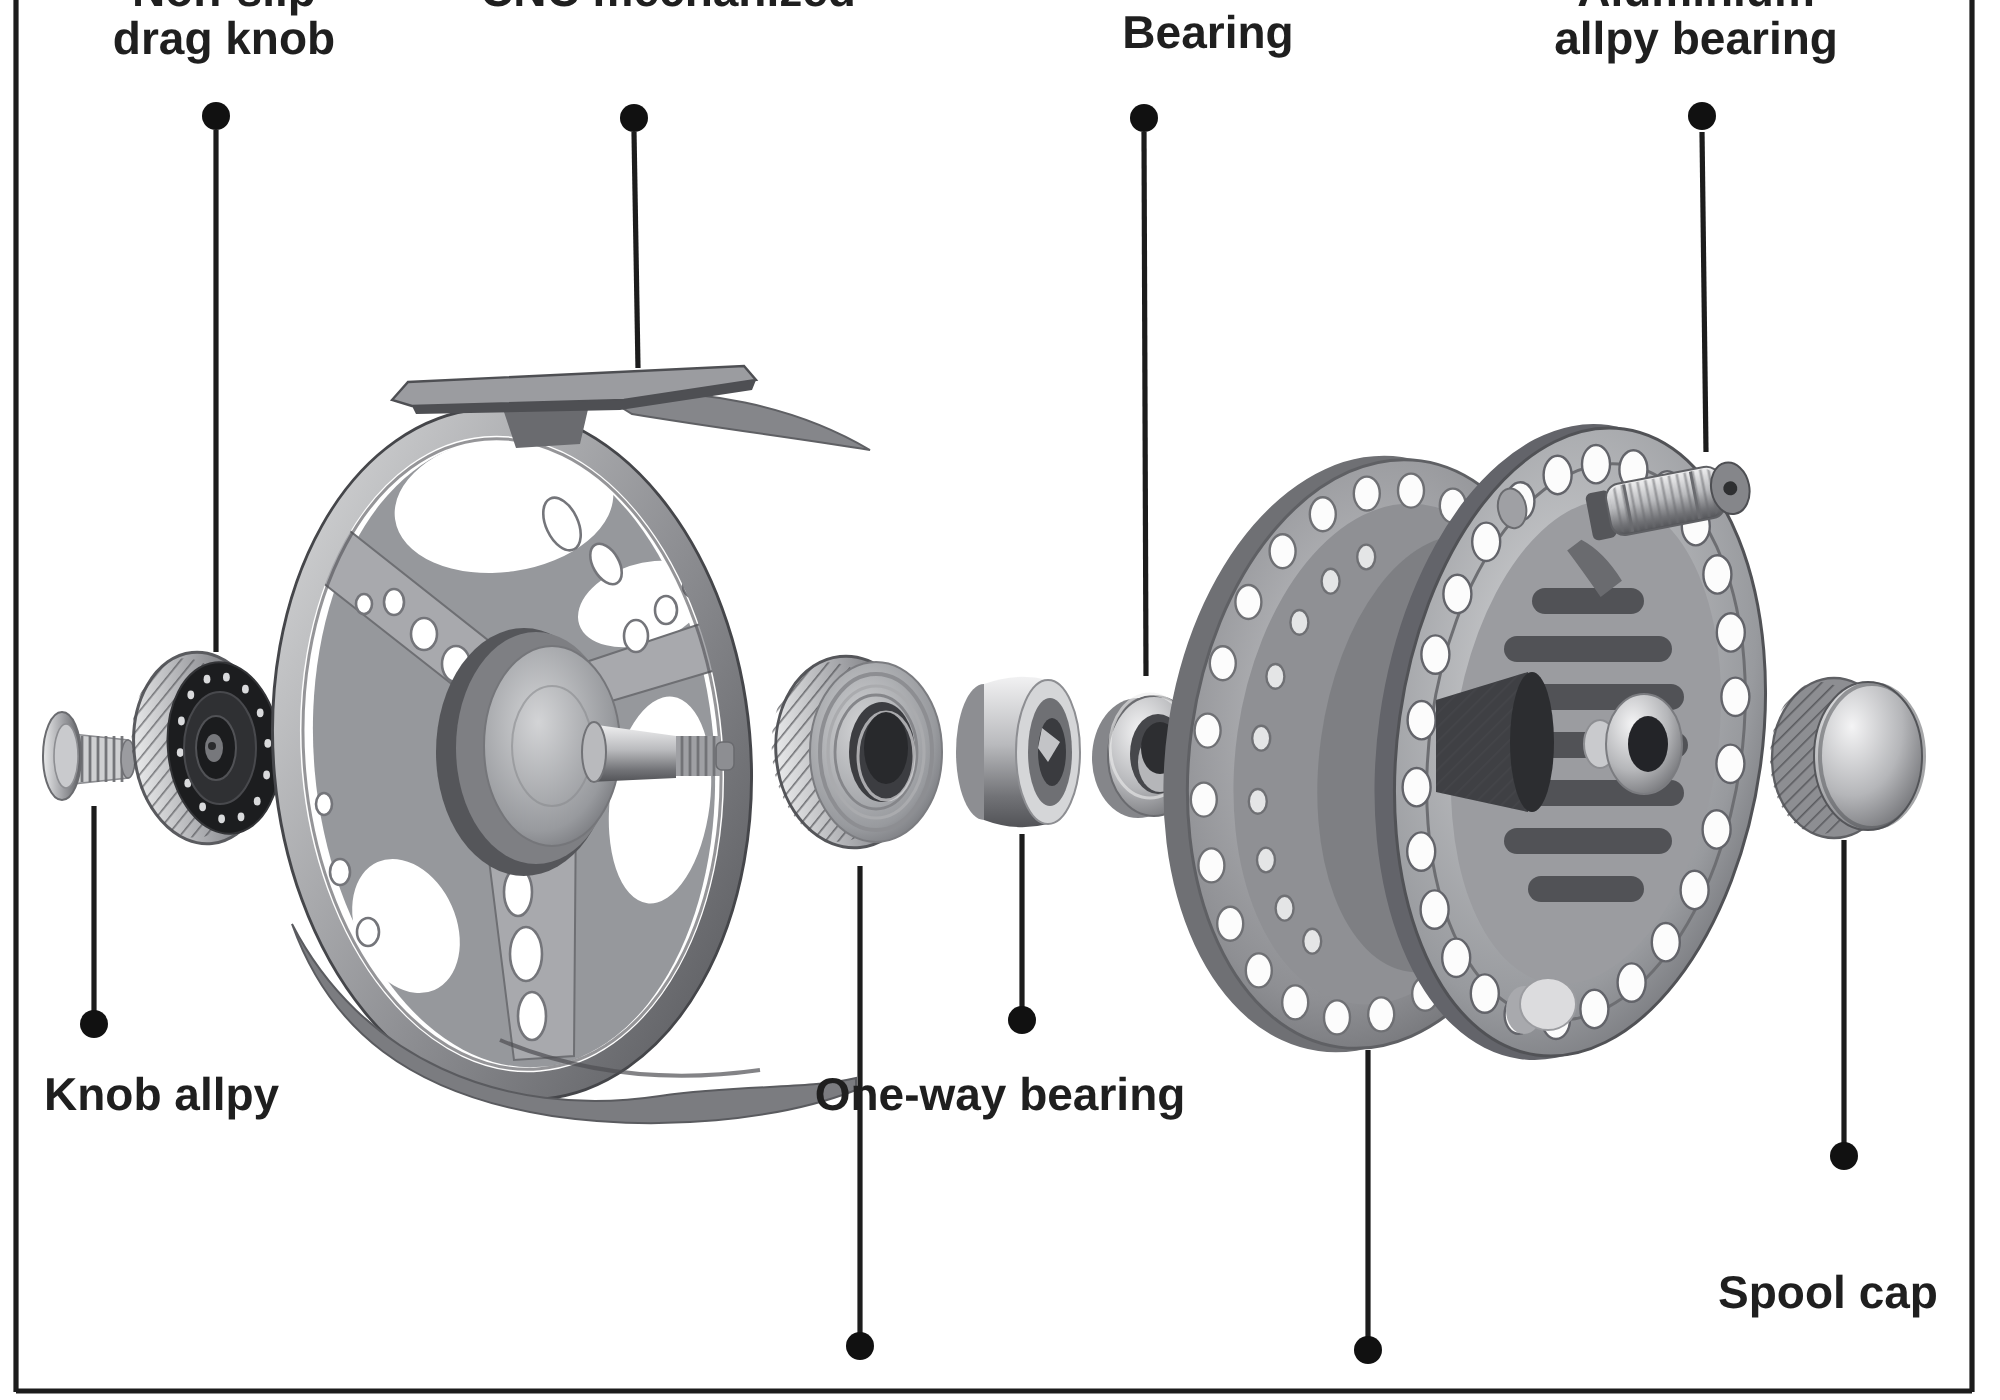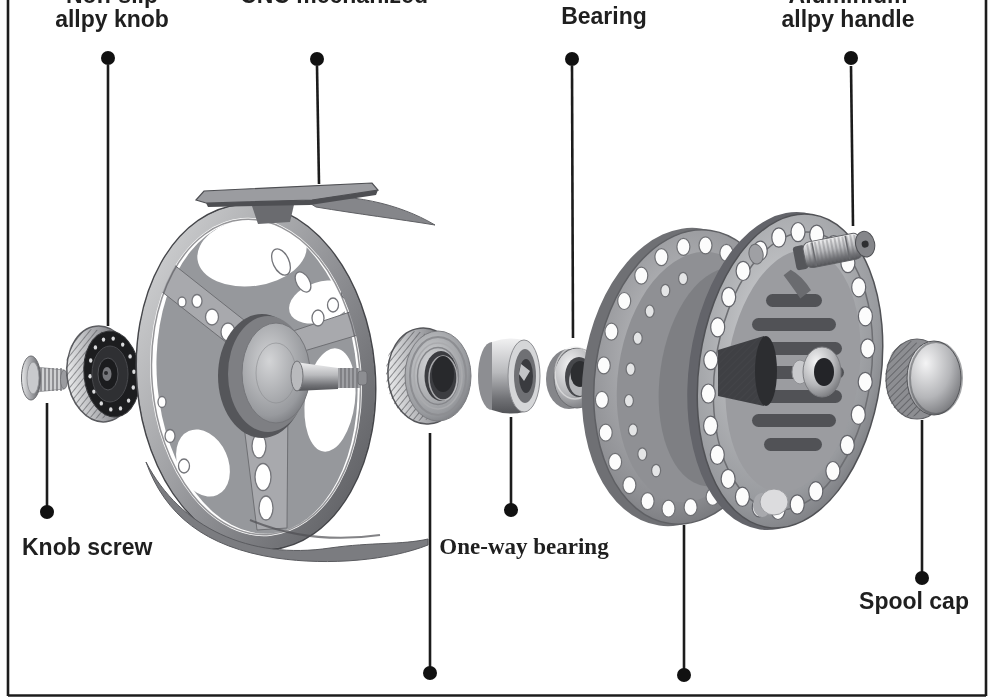--- a/index.html
+++ b/index.html
@@ -326,25 +326,25 @@
     <circle cx="47" cy="512" r="7"></circle>
     <circle cx="511" cy="510" r="7"></circle>
     <circle cx="922" cy="578" r="7"></circle>
     <circle cx="430" cy="673" r="7"></circle>
     <circle cx="684" cy="675" r="7"></circle>
   </g>
 </svg>
 
 <div class="callout-label center" style="left:112px;top:-17px;">
   <span class="label-line">Non-slip</span>
-  <span class="label-line">allpy knob</span>
+  <span class="label-line">drag knob</span>
 </div>
 <div class="callout-label center" style="left:334px;top:-17px;">
   <span class="label-line">CNC mechanized</span>
 </div>
 <div class="callout-label center" style="left:604px;top:4px;">Bearing</div>
 <div class="callout-label center" style="left:848px;top:-17px;">
   <span class="label-line">Aluminium</span>
-  <span class="label-line">allpy handle</span>
+  <span class="label-line">allpy bearing</span>
 </div>
-<div class="callout-label" style="left:22px;top:535px;">Knob screw</div>
-<div class="callout-label center" style="left:524px;top:535px;font-family:Liberation Serif, serif;">One-way bearing</div>
-<div class="callout-label center" style="left:914px;top:589px;">Spool cap</div>
+<div class="callout-label" style="left:22px;top:535px;">Knob allpy</div>
+<div class="callout-label center" style="left:500px;top:535px;">One-way bearing</div>
+<div class="callout-label center" style="left:914px;top:634px;">Spool cap</div>
 
 </body></html>

